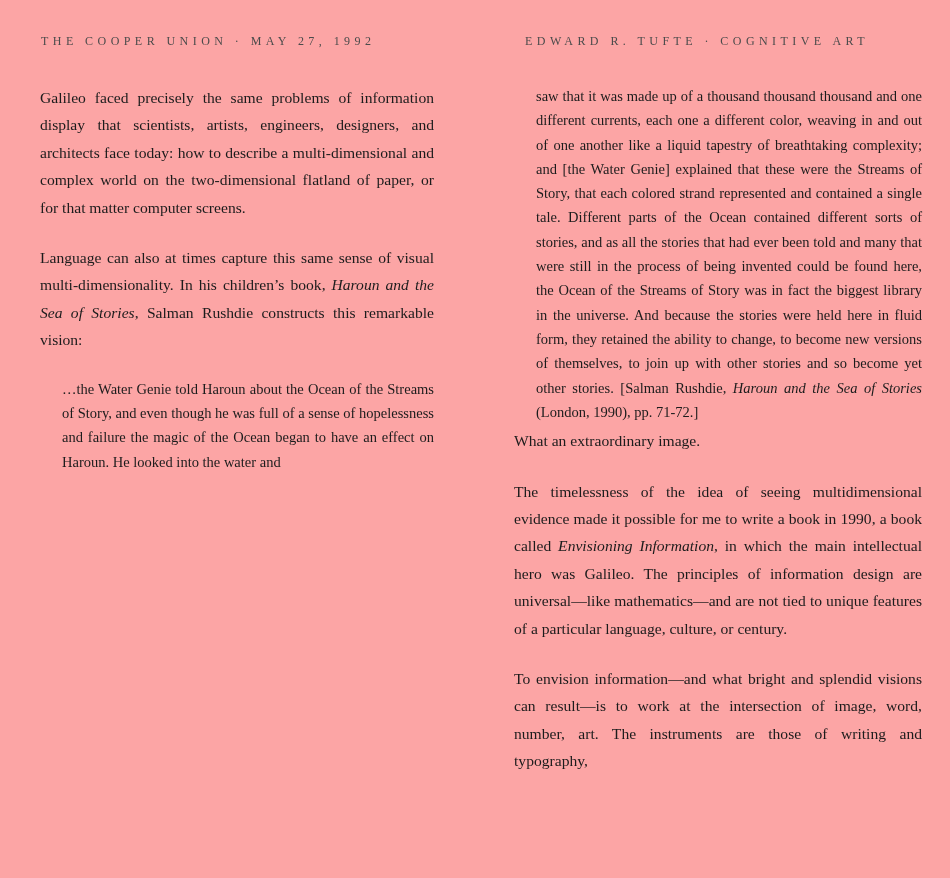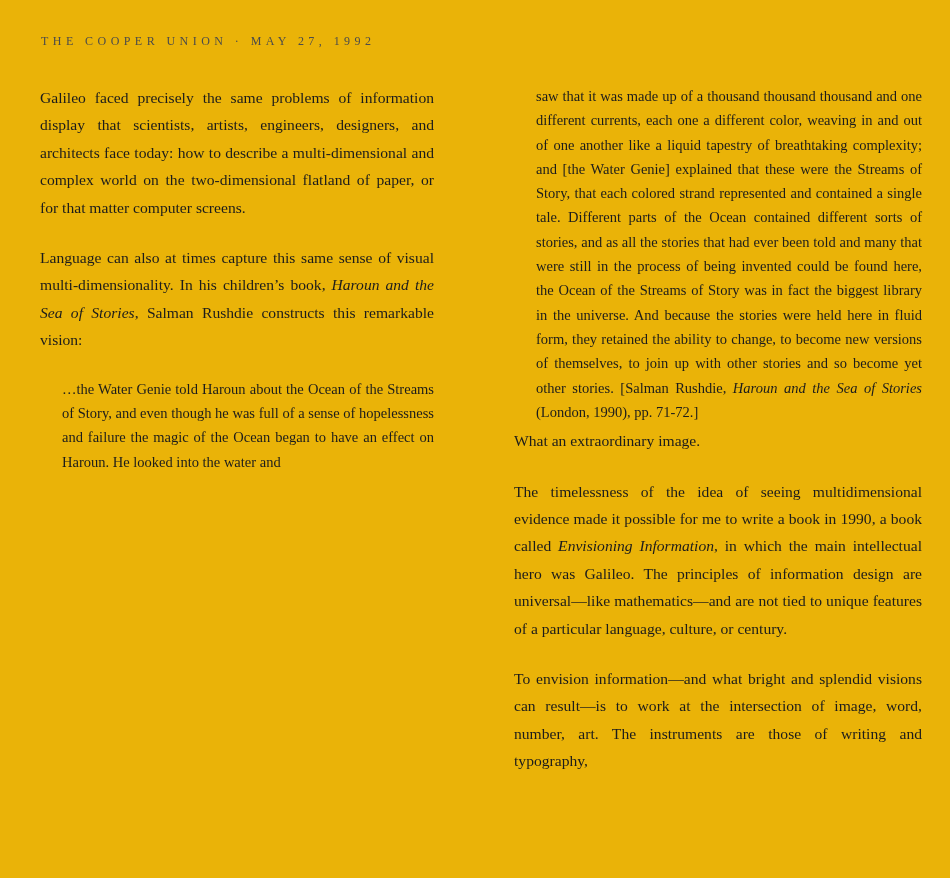--- a/index.html
+++ b/index.html
@@ -4,21 +4,21 @@
 <style>
   html, body {
     margin: 0;
     padding: 0;
     background: #ffffff;
   }
   .page {
     position: relative;
     width: 950px;
     height: 878px;
-    background: #eab308;
+    background: #fca5a5;
     color: #1c1c1c;
     font-family: "Liberation Serif", "DejaVu Serif", serif;
     overflow: hidden;
   }
   .running-head {
     position: absolute;
     top: 34px;
     font-size: 12px;
     letter-spacing: 0.37em;
     color: #4b4b4b;
@@ -52,20 +52,21 @@
     font-style: italic;
   }
 </style>
 </head>
 <body>
 
 <div class="page">
 
   <span class="running-head left">THE COOPER UNION · MAY 27, 1992</span>
 
+  <span class="running-head right">EDWARD R. TUFTE · COGNITIVE ART</span>
 
   <div class="col col-left">
       <p class="body"><span>Galileo faced precisely the same problems of information display that scientists, artists, engineers, designers, and architects face today: how to describe a multi-dimensional and complex world on the two-dimensional flatland of paper, or for that matter computer screens.</span></p>
       <p class="body"><span>Language can also at times capture this same sense of visual multi-dimensionality. In his children’s book, </span><em>Haroun and the Sea of Stories</em><span>, Salman Rushdie constructs this remarkable vision:</span></p>
       <p class="quote"><span>…the Water Genie told Haroun about the Ocean of the Streams of Story, and even though he was full of a sense of hopelessness and failure the magic of the Ocean began to have an effect on Haroun. He looked into the water and</span></p>
     </div>
 
   <div class="col col-right">
       <p class="quote"><span>saw that it was made up of a thousand thousand thousand and one different currents, each one a different color, weaving in and out of one another like a liquid tapestry of breathtaking complexity; and [the Water Genie] explained that these were the Streams of Story, that each colored strand represented and contained a single tale. Different parts of the Ocean contained different sorts of stories, and as all the stories that had ever been told and many that were still in the process of being invented could be found here, the Ocean of the Streams of Story was in fact the biggest library in the universe. And because the stories were held here in fluid form, they retained the ability to change, to become new versions of themselves, to join up with other stories and so become yet other stories. [Salman Rushdie, </span><em>Haroun and the Sea of Stories</em><span> (London, 1990), pp. 71-72.]</span></p>
       <p class="body"><span>What an extraordinary image.</span></p>

